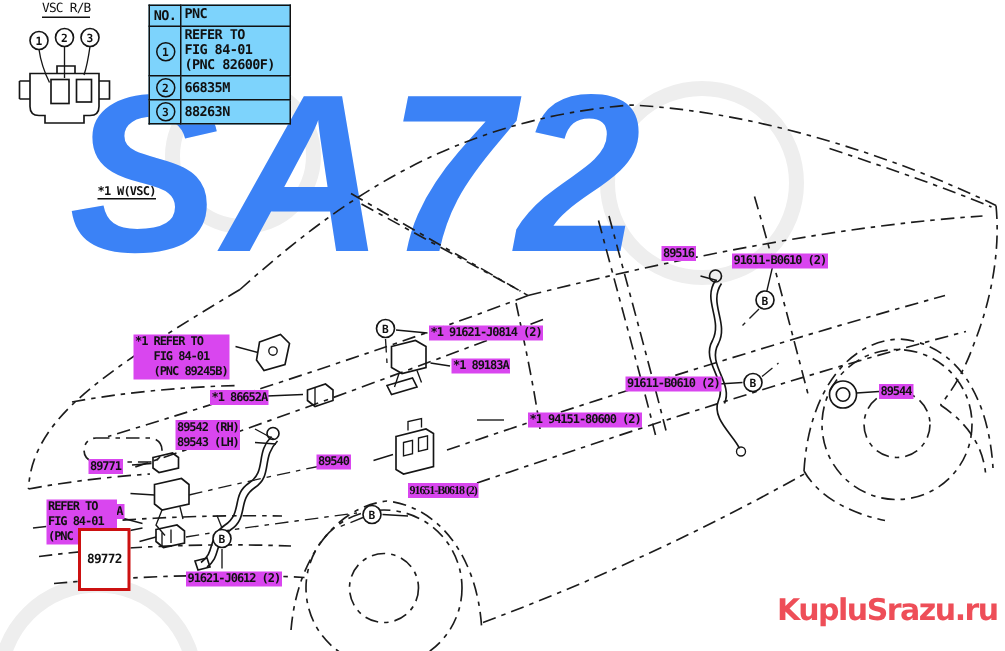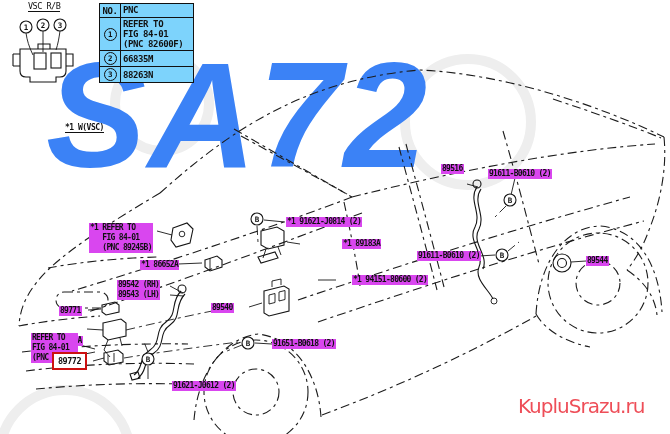--- a/index.html
+++ b/index.html
@@ -37,36 +37,36 @@
   .col-no{width:16px;text-align:center;}
   .col-pnc{width:68px;text-align:left;white-space:pre;line-height:1.12;}
   .numcirc{display:inline-flex;width:11px;height:11px;border:1.2px solid #111;border-radius:50%;
            align-items:center;justify-content:center;font-size:7.5px;font-weight:bold;}
   
   .lbl-89516{left:441px;top:164px;}
   .lbl-b0610a{left:488px;top:169px;}
   .lbl-b0610b{left:417px;top:251px;}
   .lbl-89544{left:586px;top:256px;text-align:right;}
   .lbl-j0814{left:286px;top:217px;}
-  .lbl-89183a{left:301px;top:239px;margin-left:41px;}
+  .lbl-89183a{left:301px;top:239px;}
   .lbl-ref89245{left:89px;top:223px;}
   .lbl-86652a{left:140px;top:260px;}
   .lbl-94151{left:352px;top:275px;}
   .lbl-89542{left:117px;top:280px;}
   .lbl-89540{left:211px;top:303px;}
   .lbl-89771{left:59px;top:306px;text-align:right;}
   .lbl-89701a{left:56px;top:336px;}
   .lbl-ref85999{left:31px;top:333px;}
-  .lbl-j0612{left:124px;top:381px;margin-left:48px;}
-  .lbl-b0618{left:272px;top:339px;}
+  .lbl-j0612{left:124px;top:381px;}
+  .lbl-b0618{left:272px;top:322px;font-family:Liberation Serif, serif;}
   .hl-box{position:absolute;left:52px;top:352px;z-index:3;border:2px solid #cc1111;
-          background:#fff;padding:2px 4px;font-size:8.5px;font-weight:bold;letter-spacing:-0.5px;}
+          background:#fff;padding:14px 4px;font-size:8.5px;font-weight:bold;letter-spacing:-0.5px;}
   .site{position:absolute;left:518px;top:394px;z-index:4;
         font-family:"DejaVu Sans","Liberation Sans",sans-serif;
-        font-weight:normal;font-size:20px;letter-spacing:-1px;}
+        font-weight:bold;font-size:20px;letter-spacing:-1px;}
 </style>
 </head>
 <body>
 
 <div class="stage">
 
   <div class="wm-ring r1"></div>
   <div class="wm-ring r2"></div>
   <div class="wm-ring r3"></div>
   <div class="wm-text" style="color: #3b82f6; font-style: italic;">SA72</div>

